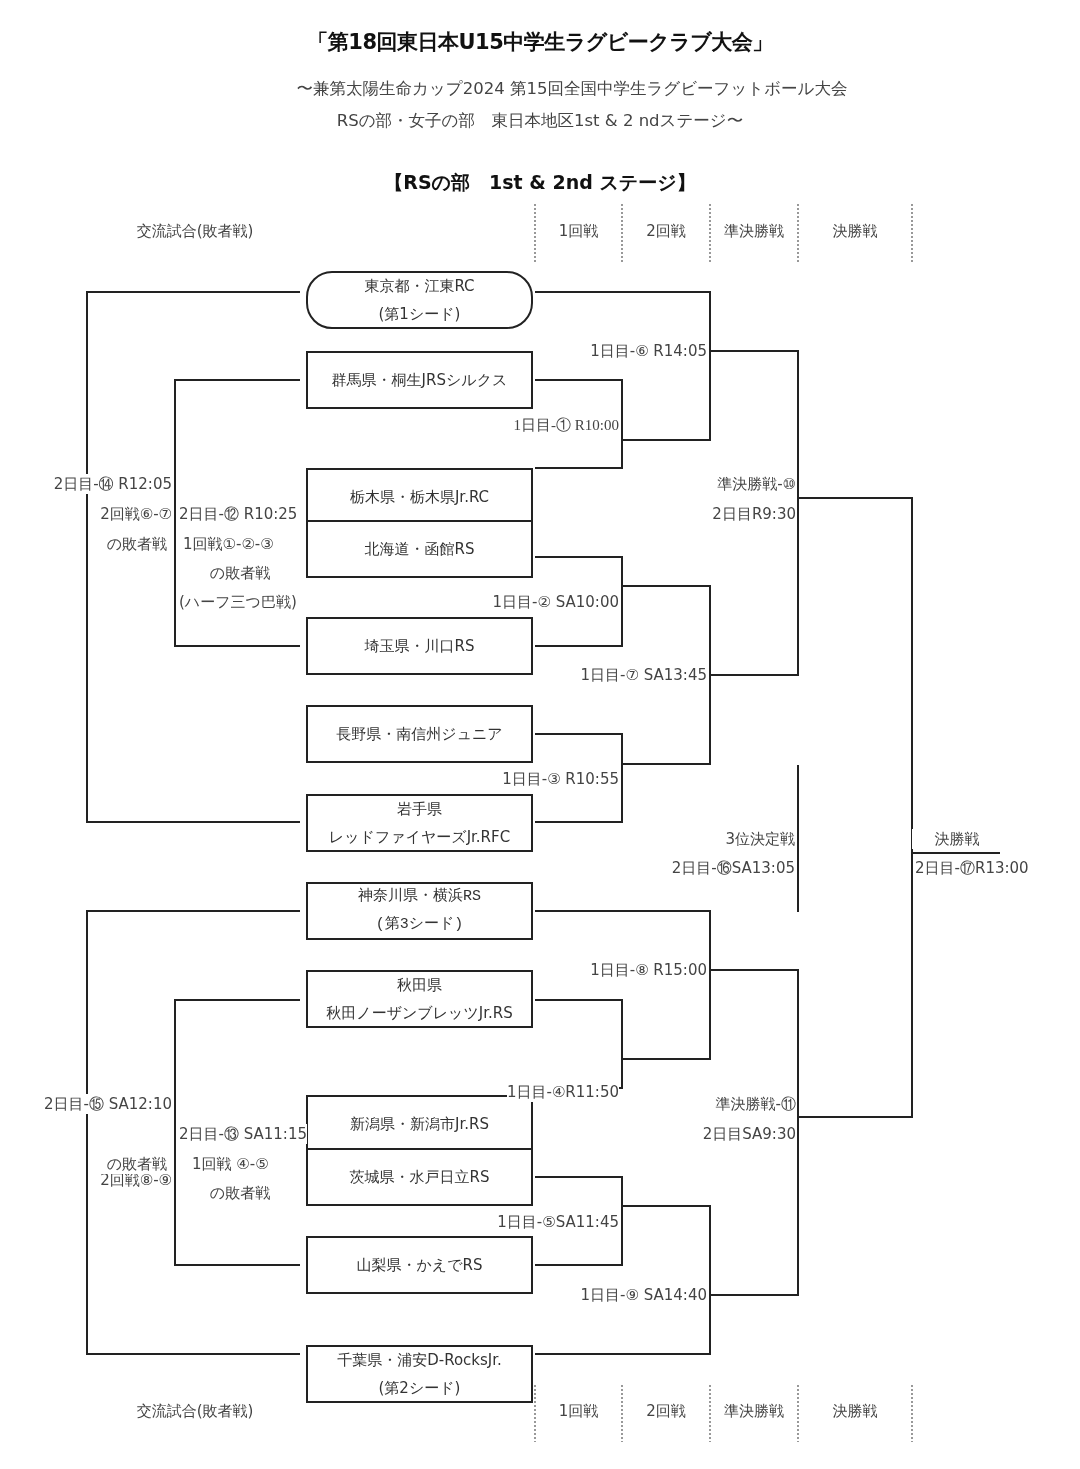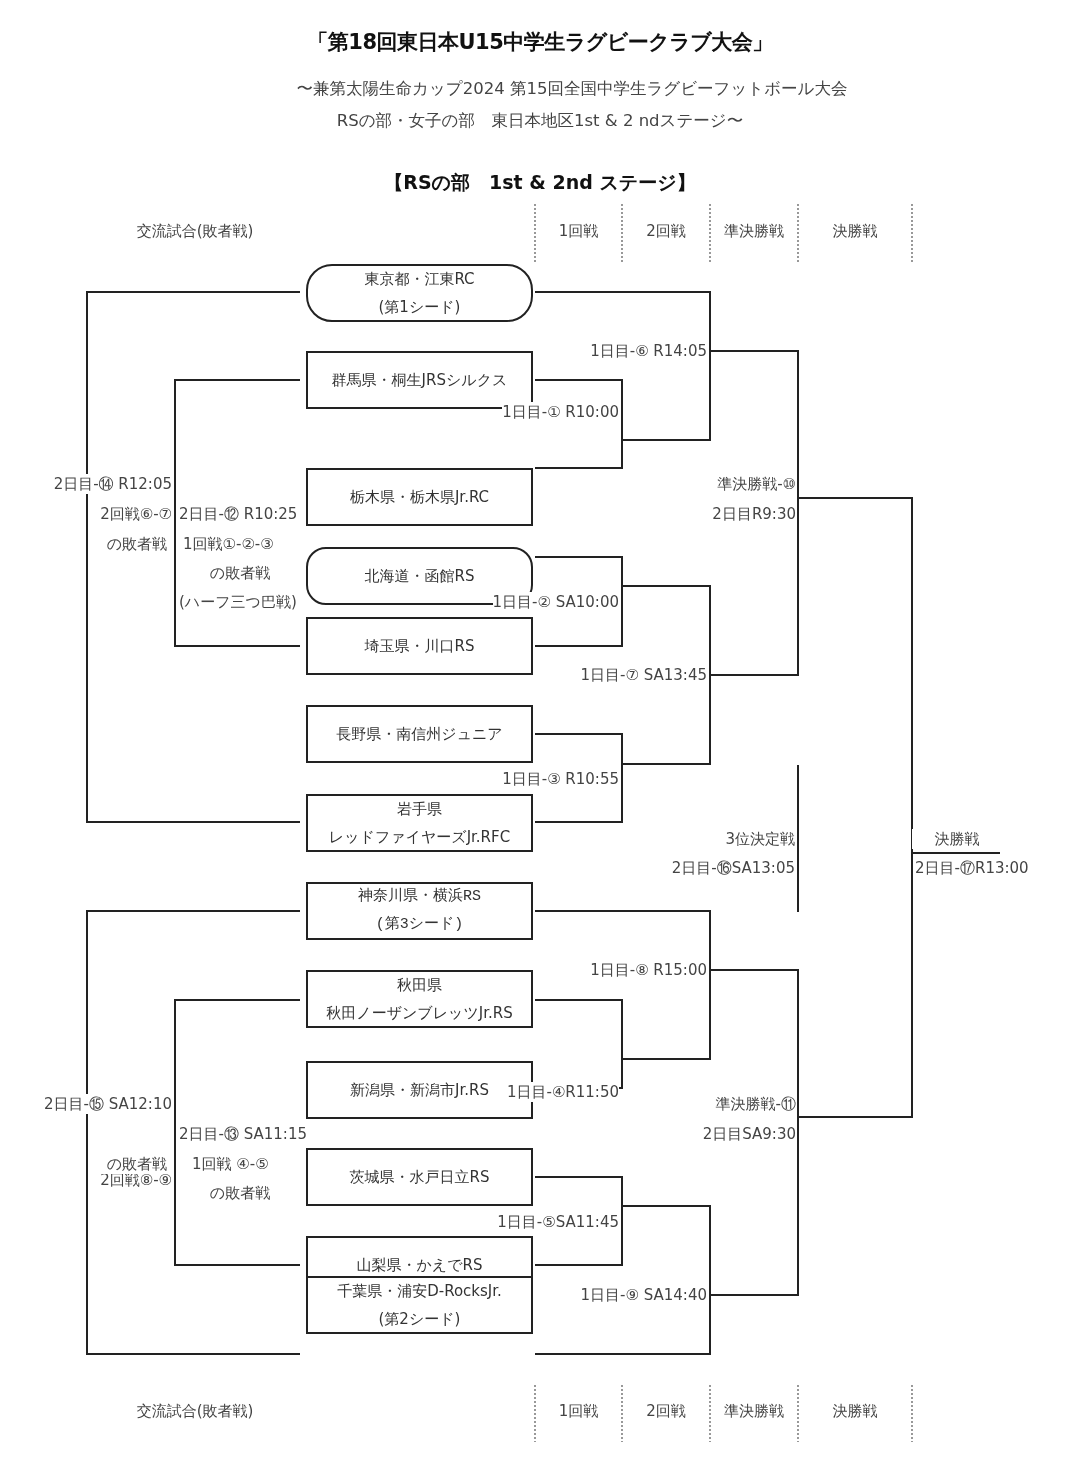--- a/index.html
+++ b/index.html
@@ -81,66 +81,66 @@
 <div class="abs hdr" style="left:622px;width:88px;top:222px;">2回戦</div>
 <div class="abs hdr" style="left:710px;width:88px;top:222px;">準決勝戦</div>
 <div class="abs hdr" style="left:798px;width:114px;top:222px;">決勝戦</div>
 
 <div class="abs hdr" style="left:90px;width:210px;top:1402px;">交流試合(敗者戦)</div>
 <div class="abs hdr" style="left:535px;width:87px;top:1402px;">1回戦</div>
 <div class="abs hdr" style="left:622px;width:88px;top:1402px;">2回戦</div>
 <div class="abs hdr" style="left:710px;width:88px;top:1402px;">準決勝戦</div>
 <div class="abs hdr" style="left:798px;width:114px;top:1402px;">決勝戦</div>
 
-<div class="team-box" style="top:264px;border-radius:26px;">
+<div class="team-box" style="top:271px;border-radius:26px;">
   <span>東京都・江東RC</span>
   <span>(第1シード)</span>
 </div>
 <div class="team-box" style="top:351px;">
   <span>群馬県・桐生JRSシルクス</span>
 </div>
 <div class="team-box" style="top:440px;margin-top:28px;">
   <span>栃木県・栃木県Jr.RC</span>
 </div>
-<div class="team-box" style="top:547px;border-radius:20px;">
+<div class="team-box" style="top:520px;">
   <span>北海道・函館RS</span>
 </div>
 <div class="team-box" style="top:617px;">
   <span>埼玉県・川口RS</span>
 </div>
 <div class="team-box" style="top:705px;">
   <span>長野県・南信州ジュニア</span>
 </div>
 <div class="team-box" style="top:794px;">
   <span>岩手県</span>
   <span>レッドファイヤーズJr.RFC</span>
 </div>
 <div class="team-box" style="top:882px;font-family:Liberation Mono, monospace;">
   <span>神奈川県・横浜RS</span>
   <span>(第3シード)</span>
 </div>
 <div class="team-box" style="top:970px;">
   <span>秋田県</span>
   <span>秋田ノーザンブレッツJr.RS</span>
 </div>
-<div class="team-box" style="top:1061px;">
+<div class="team-box" style="top:1095px;">
   <span>新潟県・新潟市Jr.RS</span>
 </div>
 <div class="team-box" style="top:1148px;">
   <span>茨城県・水戸日立RS</span>
 </div>
 <div class="team-box" style="top:1236px;">
   <span>山梨県・かえでRS</span>
 </div>
-<div class="team-box" style="top:1276px;">
+<div class="team-box" style="top:1345px;">
   <span>千葉県・浦安D-RocksJr.</span>
   <span>(第2シード)</span>
 </div>
 
-<div class="abs lbl r" style="right:461px;top:402px;">1日目-① R10:00</div>
+<div class="abs lbl r" style="right:461px;top:415px;font-family:Liberation Serif, serif;">1日目-① R10:00</div>
 <div class="abs lbl r" style="right:373px;top:341px;">1日目-⑥ R14:05</div>
 <div class="abs lbl r" style="right:461px;top:592px;">1日目-② SA10:00</div>
 <div class="abs lbl r" style="right:373px;top:665px;">1日目-⑦ SA13:45</div>
 <div class="abs lbl r" style="right:461px;top:769px;">1日目-③ R10:55</div>
 <div class="abs lbl r" style="right:284px;top:474px;">準決勝戦-⑩</div>
 <div class="abs lbl r" style="right:284px;top:504px;">2日目R9:30</div>
 <div class="abs lbl r" style="right:285px;top:829px;">3位決定戦</div>
 <div class="abs lbl r" style="right:285px;top:858px;">2日目-⑯SA13:05</div>
 <div class="abs lbl c" style="left:912px;width:90px;top:829px;">決勝戦</div>
 <div class="abs lbl" style="left:915px;top:858px;">2日目-⑰R13:00</div>

